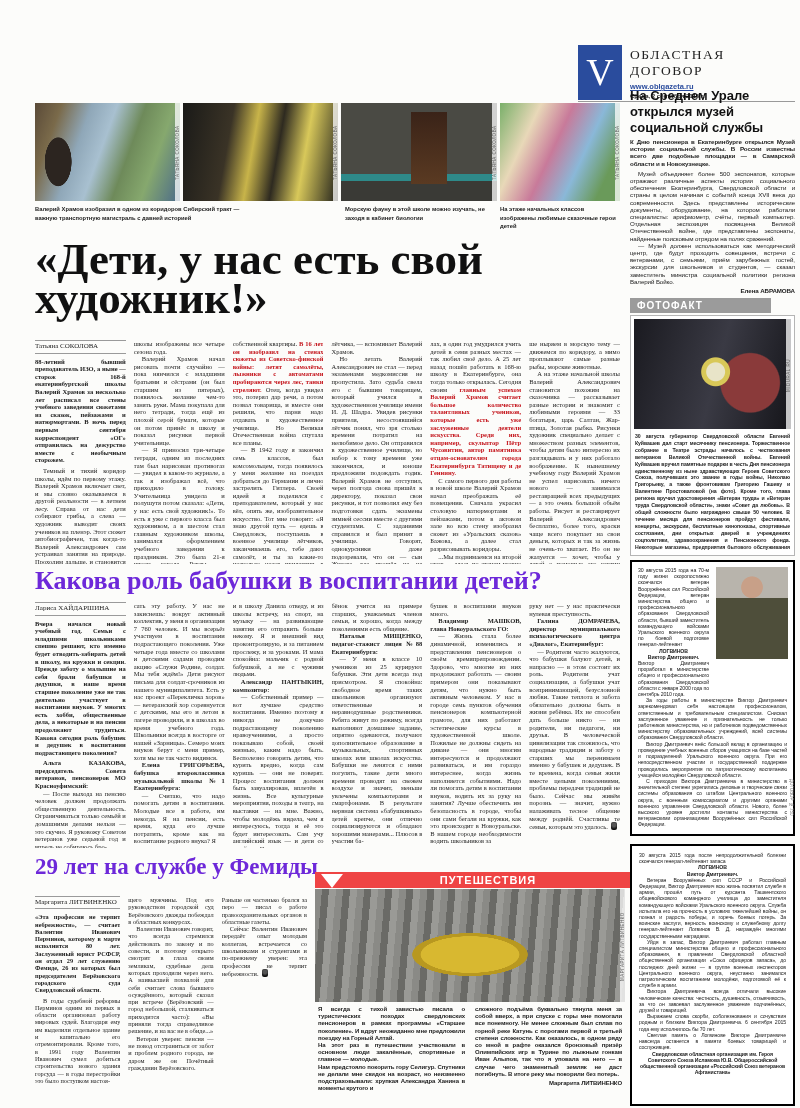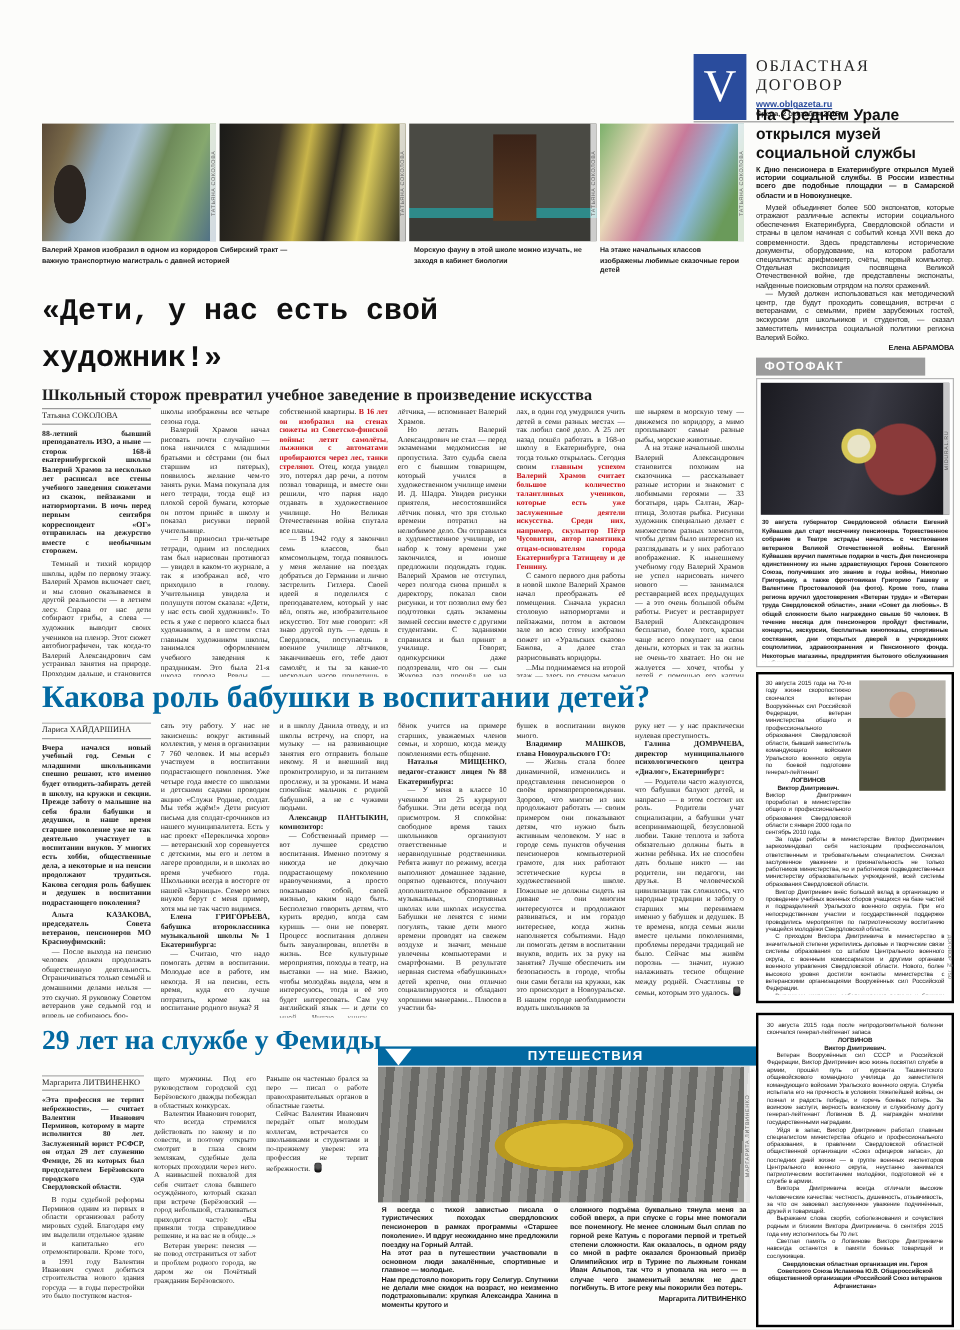--- a/index.html
+++ b/index.html
@@ -21,23 +21,23 @@
   .mdate{font-family:"Liberation Sans",sans-serif;font-size:6px;font-weight:700;color:#222;margin-top:2px;}
   .mast-rule{position:absolute;left:578px;top:101px;width:217px;height:1px;background:#999;}
   
   .photo{position:absolute;top:103px;height:98px;overflow:hidden;}
   .vcred{position:absolute;right:0;top:0;height:100%;writing-mode:vertical-rl;transform:rotate(180deg);
          font-family:"Liberation Sans",sans-serif;font-size:4.5px;color:#666;background:rgba(255,255,255,.75);
          padding:1px 0;text-align:center;letter-spacing:.5px;}
   .cap{position:absolute;top:205px;font-family:"Liberation Sans",sans-serif;font-size:5.8px;font-weight:700;
        line-height:8.5px;color:#222;}
   
-  .h-main{position:absolute;left:35px;top:240px;width:475px;font-size:25px;line-height:39px;font-weight:700;color:#111;font-family:Liberation Mono, monospace;}
+  .h-main{position:absolute;left:35px;top:240px;width:475px;font-size:45px;line-height:39px;font-weight:700;color:#111;}
   .h-sub{position:absolute;left:35px;top:321px;width:585px;font-size:13.5px;font-weight:700;color:#222;}
-  .h-sec{position:absolute;left:35px;font-weight:700;color:#0369a1;white-space:nowrap;}
+  .h-sec{position:absolute;left:35px;font-weight:700;color:#6d28d9;white-space:nowrap;}
   
   .cols{position:absolute;display:flex;gap:8px;overflow:hidden;}
   .cols .col{flex:1 1 0;overflow:hidden;}
   .para{margin:0;text-align:justify;text-indent:8px;}
   .para.cont,.para.lead,.para.byline,.para.au,.para.sig,.para.cname,.para.csig{text-indent:0;}
   .para.lead{font-weight:700;margin-bottom:3px;}
   .para.byline{border-top:1px solid #9a9a9a;border-bottom:1px solid #9a9a9a;padding:2px 0 2px 0;
                margin-bottom:4px;font-size:7px;}
   .para.name{font-weight:700;}
   .para.au{text-align:right;font-weight:700;margin-top:2px;}
@@ -61,21 +61,21 @@
           box-sizing:border-box;background:#fff;}
   .ff-photo{position:absolute;left:3px;top:3px;right:3px;height:110px;overflow:hidden;}
   .ff-cap{position:absolute;left:4px;top:117px;width:155px;height:118px;font-size:5.2px;line-height:6.9px;font-weight:700;}
   
   .obit{position:absolute;left:630px;width:165px;border:2px solid #000;box-sizing:border-box;background:#fff;}
   .obit-flow{font-size:5.2px;line-height:6.2px;}
   .obit-photo{position:absolute;right:5px;top:5px;width:72px;height:92px;overflow:hidden;}
   .side-label{position:absolute;right:-1px;bottom:18px;writing-mode:vertical-rl;
               font-family:"Liberation Sans",sans-serif;font-size:4.5px;color:#777;}
   
-  .tr-bar{left:315px;top:872px;width:346px;height:16px;background:#0369a1;font-size:11px;line-height:16px;
+  .tr-bar{left:315px;top:872px;width:346px;height:16px;background:#ef4444;font-size:11px;line-height:16px;
           text-align:center;letter-spacing:1px;}
   .tr-tri{position:absolute;left:321px;top:874px;width:0;height:0;border-left:11px solid transparent;
           border-right:11px solid transparent;border-top:14px solid #fff;z-index:2;}
   .tr-photo{position:absolute;left:315px;top:889px;width:310px;height:113px;overflow:hidden;}
   .tr-flow{font-size:6px;line-height:7.2px;font-weight:700;}
   
   .art1{background:radial-gradient(ellipse 22px 40px at 16% 60%,#2c2520 0 60%,transparent 62%),
         linear-gradient(110deg,#5a4a38 0%,#7a6a4a 15%,#8fa7b8 32%,#a8c0d0 46%,#6e8a5a 62%,#86a86e 78%,#4a6a8a 100%);}
   .art2{background:linear-gradient(100deg,#1a1a18,#3a3326 30%,#c8b44a 45%,#2e2a20 60%,#d8c85a 76%,#20201c);}
   .art3{background:linear-gradient(#3a2318,#5a3a22) 58% 35%/36px 72px no-repeat,
@@ -112,21 +112,20 @@
     <span class="vcred">ТАТЬЯНА СОКОЛОВА</span>
     </div>
   <div class="photo art4" style="left:500px;width:120px;">
     <span class="vcred">ТАТЬЯНА СОКОЛОВА</span>
     </div>
   <div class="cap" style="left:35px;width:205px;">Валерий Храмов изобразил в одном из коридоров Сибирский тракт — важную транспортную магистраль с давней историей</div>
   <div class="cap" style="left:345px;width:160px;">Морскую фауну в этой школе можно изучать, не заходя в кабинет биологии</div>
   <div class="cap" style="left:500px;width:120px;">На этаже начальных классов изображены любимые сказочные герои детей</div>
 
   <div class="h-main">«Дети, у нас есть свой художник!»</div>
-  <div class="h-sub">Школьный сторож превратил учебное заведение в произведение искусства</div>
   <div class="cols serif-flow" style="left:35px;top:340px;width:585px;height:224px;">
       <div class="col">
         <p class="para byline"><span>Татьяна СОКОЛОВА</span></p>
         <p class="para lead"><span>88-летний бывший преподаватель ИЗО, а ныне — сторож 168-й екатеринбургской школы Валерий Храмов за несколько лет расписал все стены учебного заведения сюжетами из сказок, пейзажами и натюрмортами. В ночь перед первым сентября корреспондент «ОГ» отправилась на дежурство вместе с необычным сторожем.</span></p>
         <p class="para"><span>Темный и тихий коридор школы, идём по первому этажу. Валерий Храмов включает свет, и мы словно оказываемся в другой реальности — в летнем лесу. Справа от нас дети собирают грибы, а слева — художник выводит своих учеников на пленэр. Этот сюжет автобиографичен, так когда-то Валерий Александрович сам устраивал занятия на природе. Проходим дальше, и становится зябко — это уже зимний лес, здесь ёлки в инее, сугробы. В этом коридоре на первом этаже</span></p>
       </div>
       <div class="col">
         <p class="para cont"><span>школы изображены все четыре сезона года.</span></p>
         <p class="para"><span>Валерий Храмов начал рисовать почти случайно — пока нянчился с младшими братьями и сёстрами (он был старшим из пятерых), появилось желание чем-то занять руки. Мама покупала для него тетради, тогда ещё из плохой серой бумаги, которые он потом принёс в школу и показал рисунки первой учительнице.</span></p>
         <p class="para"><span>— Я приносил три-четыре тетради, одним из последних там был нарисован противогаз — увидел в каком-то журнале, а так я изображал всё, что приходило в голову. Учительница увидела и полушутя потом сказала: «Дети, у нас есть свой художник!». То есть я уже с первого класса был художником, а в шестом стал главным художником школы, занимался оформлением учебного заведения к праздникам. Это была 21-я школа города Ревды, — рассказывает Валерий Александрович.</span></p>

